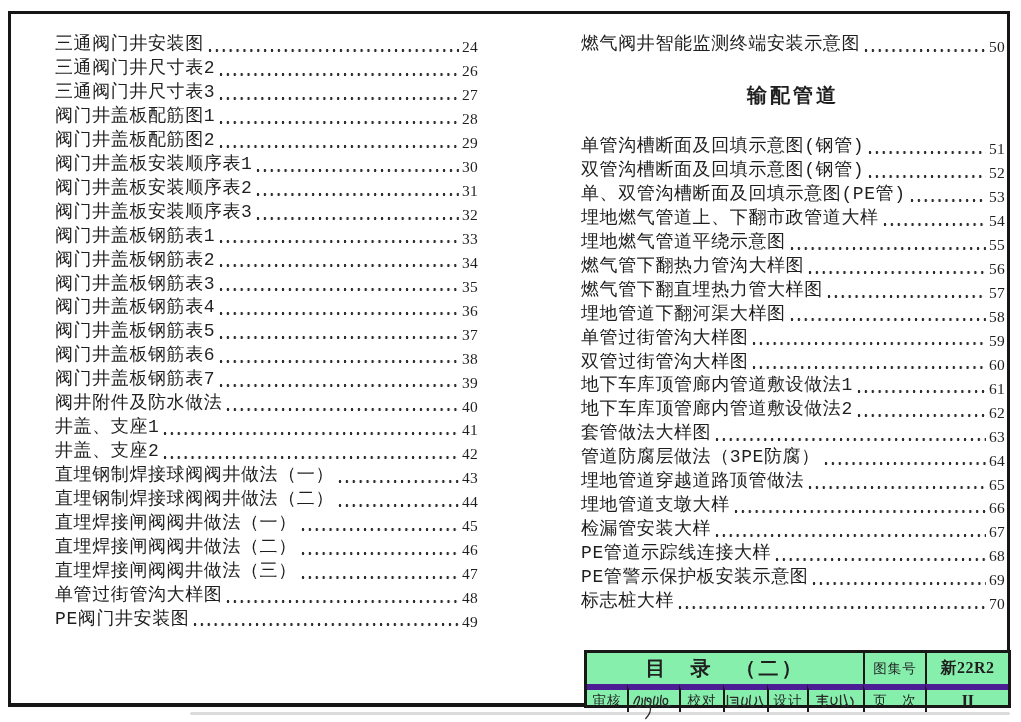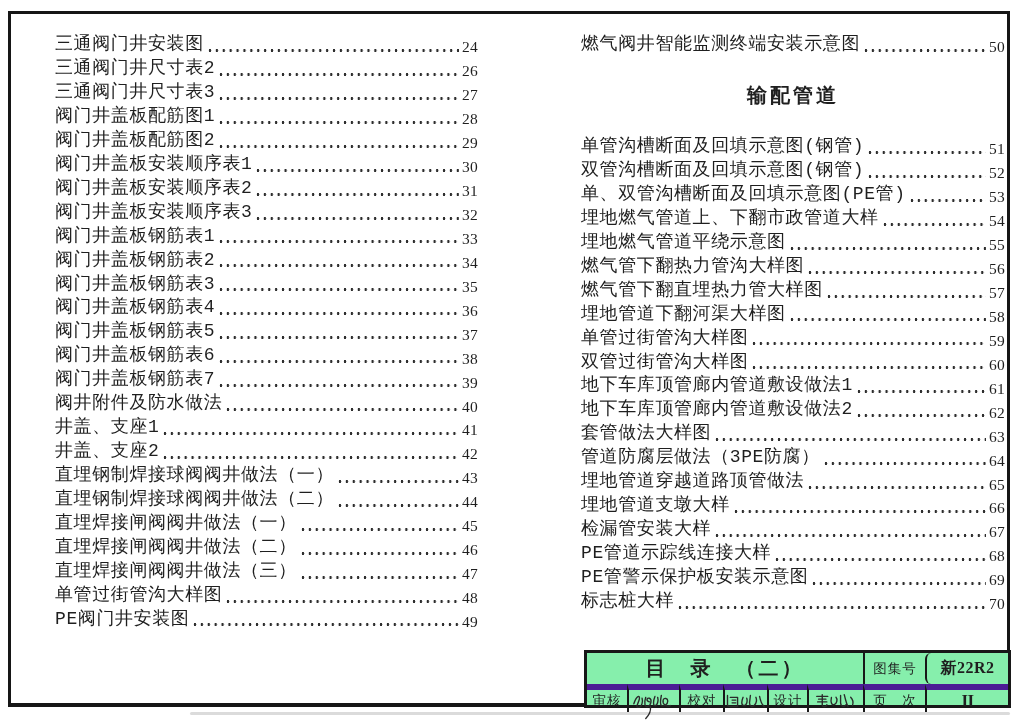--- a/index.html
+++ b/index.html
@@ -52,21 +52,21 @@
     overflow:visible;box-sizing:border-box;
   }
   .bl{border-left:2px solid #181818;}
   .bt{border-top:6px solid #4c1d95;}
   .tb-title{
     grid-column:1/7;font-size:20px;font-weight:bold;letter-spacing:3px;
     word-spacing:14px;white-space:nowrap;
   }
   .tb-small{font-size:13.5px;letter-spacing:1px;white-space:nowrap;}
   .tb-pagelabel{word-spacing:10px;}
-  .tb-value{font-size:16px;font-weight:bold;letter-spacing:.5px;white-space:nowrap;border-radius:6px;}
+  .tb-value{font-size:16px;font-weight:bold;letter-spacing:.5px;white-space:nowrap;}
   .tb-roman{font-size:17px;font-weight:bold;letter-spacing:-.5px;}
   .sig{width:50px;height:22px;overflow:visible;}
   .sig path{fill:none;stroke:#2b2b2b;stroke-width:1.5;stroke-linecap:round;stroke-linejoin:round;}
 </style>
 </head>
 <body>
 
 <div class="frame"></div>
 <div class="scan-shadow"></div>
 

